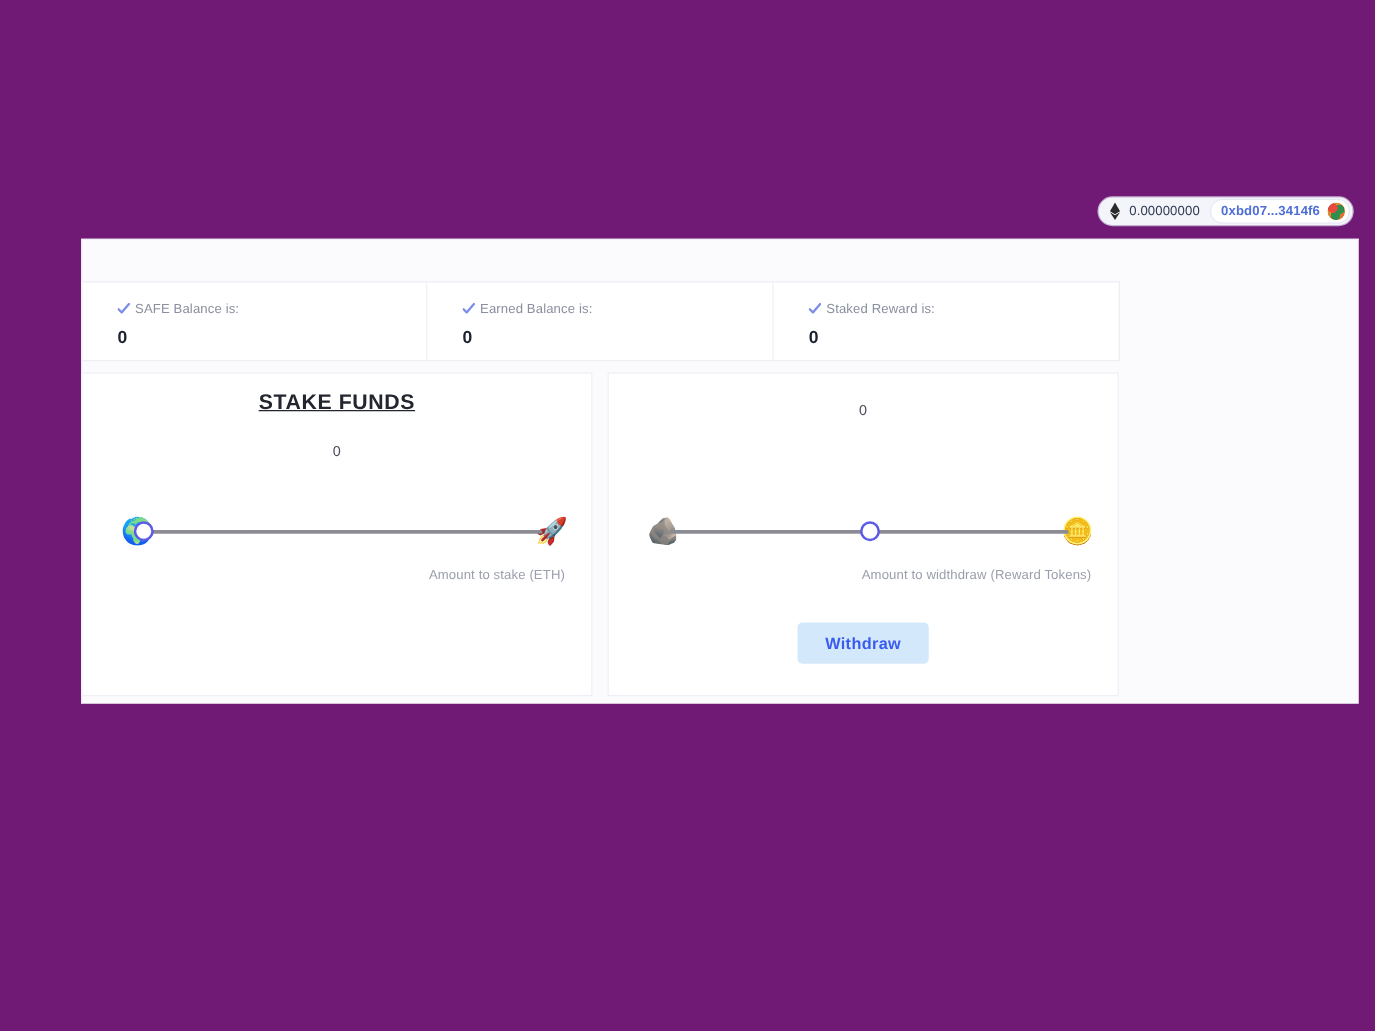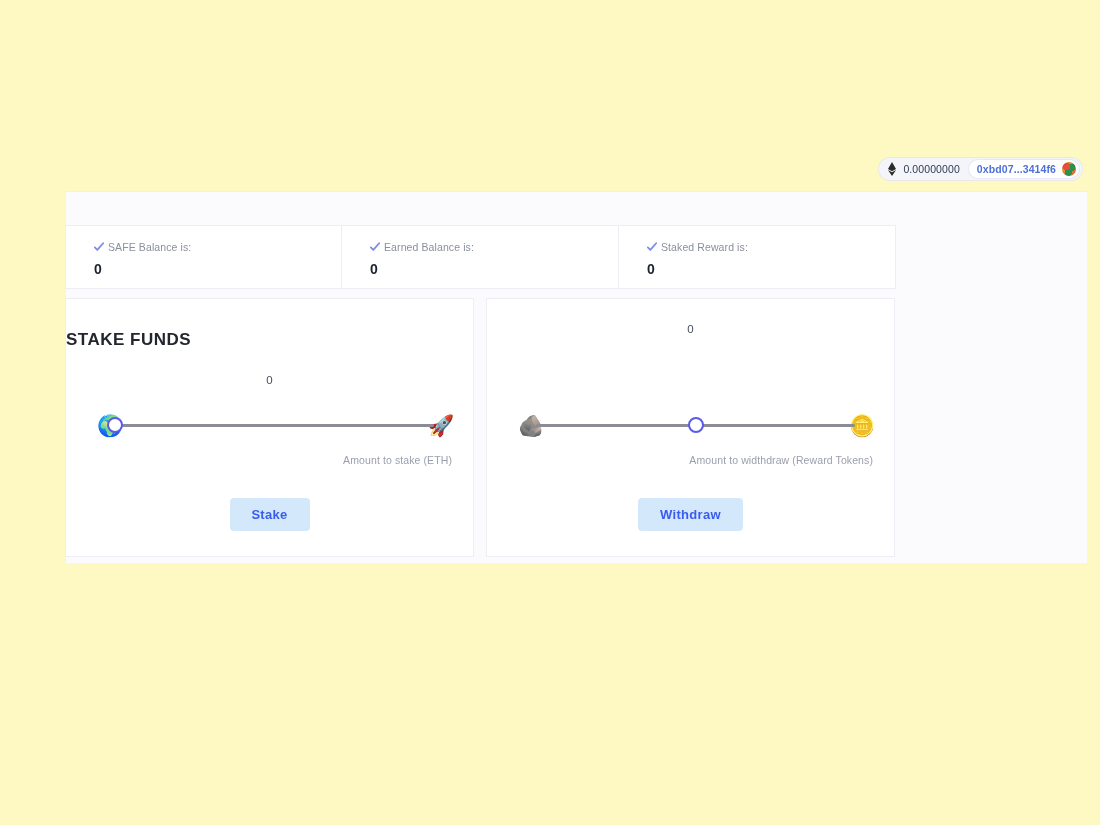--- a/index.html
+++ b/index.html
@@ -9,21 +9,21 @@
     width: 1100px;
     height: 825px;
     overflow: hidden;
     font-family: "Liberation Sans", sans-serif;
   }
 
   .page {
     position: relative;
     width: 1100px;
     height: 825px;
-    background: #fef9c3;
+    background: #701a75;
   }
 
   
   .wallet-bar {
     position: absolute;
     top: 158px;
     right: 18px;
     display: flex;
     align-items: center;
     height: 22px;
@@ -141,26 +141,27 @@
   }
   .action-card {
     width: 409px;
     height: 259px;
     background: #ffffff;
     border: 1px solid #edeff5;
     box-sizing: border-box;
     position: relative;
   }
   .card-title {
-    text-align: left;
+    text-align: center;
     font-size: 17px;
     font-weight: 700;
     color: #23262e;
     letter-spacing: 0.5px;
-    margin-top: 31px;
+    margin-top: 13px;
+    text-decoration: underline;
   }
   .slider-value {
     text-align: center;
     font-size: 11.5px;
     color: #4a4f5c;
     margin-top: 24px;
   }
 
   .slider-wrap {
     position: absolute;
@@ -314,23 +315,20 @@
           <div class="track-area">
             <div class="track"></div>
             <div class="handle" id="stake-handle" style="left: 0%;"></div>
           </div>
           <span class="slider-emoji right">🚀</span>
         </div>
       </div>
 
       <div class="slider-caption">Amount to stake (ETH)</div>
 
-      <div class="btn-wrap">
-        <button class="action-btn stake">Stake</button>
-      </div>
     </div>
 
     <div class="action-card">
       <div class="slider-value">0</div>
 
       <div class="slider-wrap">
         <div class="slider-row">
           <span class="slider-emoji left">🪨</span>
           <div class="track-area">
             <div class="track"></div>

